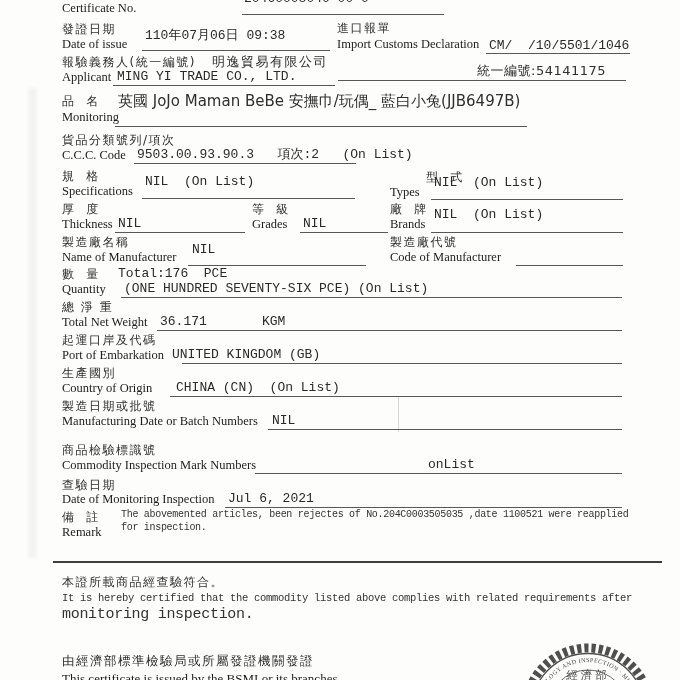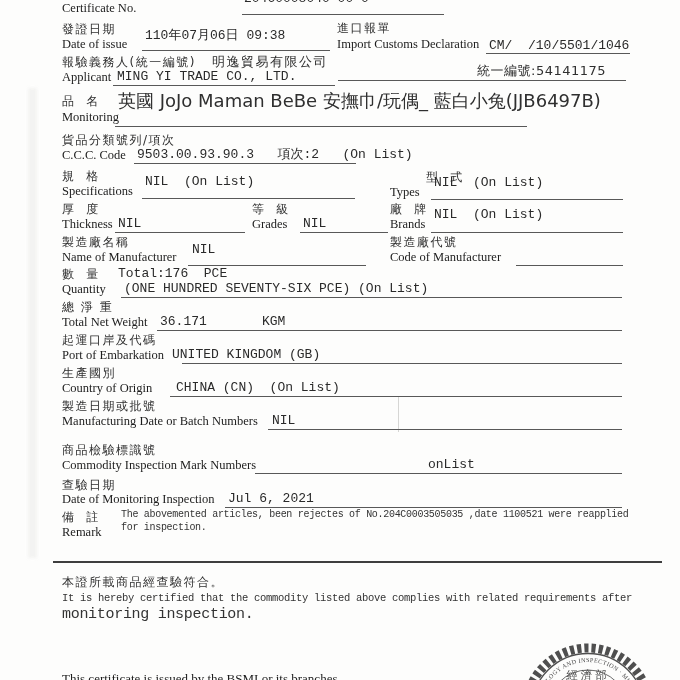--- a/index.html
+++ b/index.html
@@ -48,21 +48,21 @@
 
   <div class="zh" style="left:62px;top:55px;">報驗義務人(統一編號)</div>
   <div class="zh" style="left:212px;top:55px;font-size:13px;">明逸貿易有限公司</div>
   <div class="en" style="left:62px;top:70px;">Applicant</div>
   <div class="val" style="left:117px;top:70px;">MING YI TRADE CO., LTD.</div>
   <div class="line" style="left:113px;top:85px;width:222px;"></div>
   <div class="zh" style="left:477px;top:64px;font-size:13px;letter-spacing:0.5px;">統一編號:54141175</div>
   <div class="line" style="left:338px;top:80px;width:288px;"></div>
 
   <div class="zh" style="left:62px;top:94px;">品  名</div>
-  <div class="zh" style="left:118px;top:94px;letter-spacing:0;font-size:18px;">英國 JoJo Maman BeBe 安撫巾/玩偶_ 藍白小兔(JJB6497B)</div>
+  <div class="zh" style="left:118px;top:94px;letter-spacing:0;font-size:15px;">英國 JoJo Maman BeBe 安撫巾/玩偶_ 藍白小兔(JJB6497B)</div>
   <div class="en" style="left:62px;top:110px;">Monitoring</div>
   <div class="line" style="left:115px;top:126px;width:412px;"></div>
 
   <div class="zh" style="left:62px;top:133px;">貨品分類號列/項次</div>
   <div class="en" style="left:62px;top:148px;">C.C.C. Code</div>
   <div class="val" style="left:137px;top:148px;">9503.00.93.90.3   項次:2   (On List)</div>
   <div class="line" style="left:134px;top:163px;width:222px;"></div>
 
   <div class="zh" style="left:62px;top:169px;">規  格</div>
   <div class="en" style="left:62px;top:184px;">Specifications</div>
@@ -135,20 +135,21 @@
   <div class="en" style="left:62px;top:525px;">Remark</div>
   <div class="val sm" style="left:121px;top:508px;">The abovemented articles, been rejectes of No.204C0003505035 ,date 1100521 were reapplied</div>
   <div class="val sm" style="left:121px;top:521px;">for inspection.</div>
 
   <div class="rule" style="left:53px;top:561px;width:609px;"></div>
 
   <div class="zh" style="left:62px;top:575px;">本證所載商品經查驗符合。</div>
   <div class="val sm" style="left:62px;top:591px;font-size:10.5px;">It is hereby certified that the commodity listed above complies with related requirements after</div>
   <div class="val sm" style="left:62px;top:608px;font-size:15px;">monitoring inspection.</div>
 
+  <div class="zh" style="left:62px;top:654px;font-size:12.5px;">由經濟部標準檢驗局或所屬發證機關發證</div>
   <div class="en" style="left:62px;top:671px;font-size:13px;">This certificate is issued by the BSMI or its branches</div>
 
   <svg style="position:absolute;left:498px;top:640px;" width="180" height="140" viewBox="0 0 180 140">
     <g>
       <circle cx="90" cy="70" r="62" fill="none" stroke="#4f4f4f" stroke-width="9" stroke-dasharray="4.2 3"></circle>
       <circle cx="90" cy="70" r="56.5" fill="none" stroke="#4f4f4f" stroke-width="1.3"></circle>
       <circle cx="90" cy="70" r="40" fill="none" stroke="#5a5a5a" stroke-width="0.9"></circle>
     </g>
     <defs>
       <path id="sealArc" d="M 42,70 A 48,48 0 0 1 138,70" fill="none"></path>

